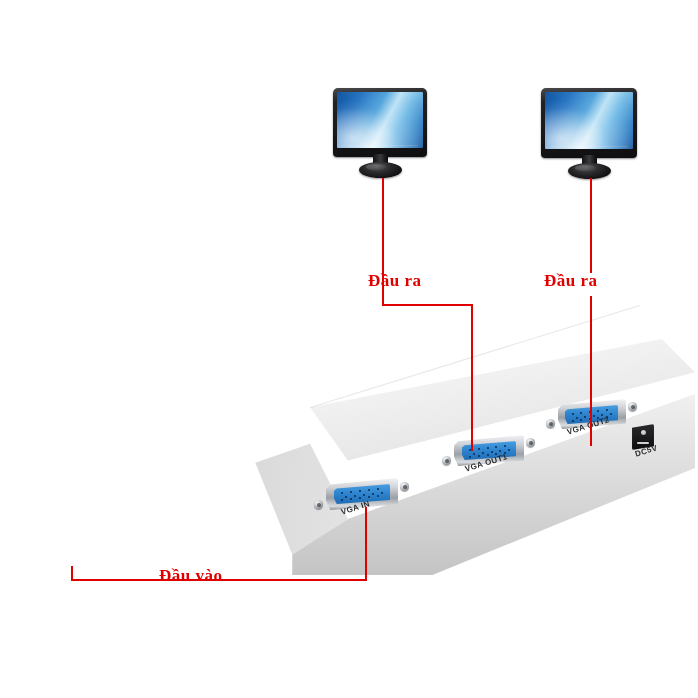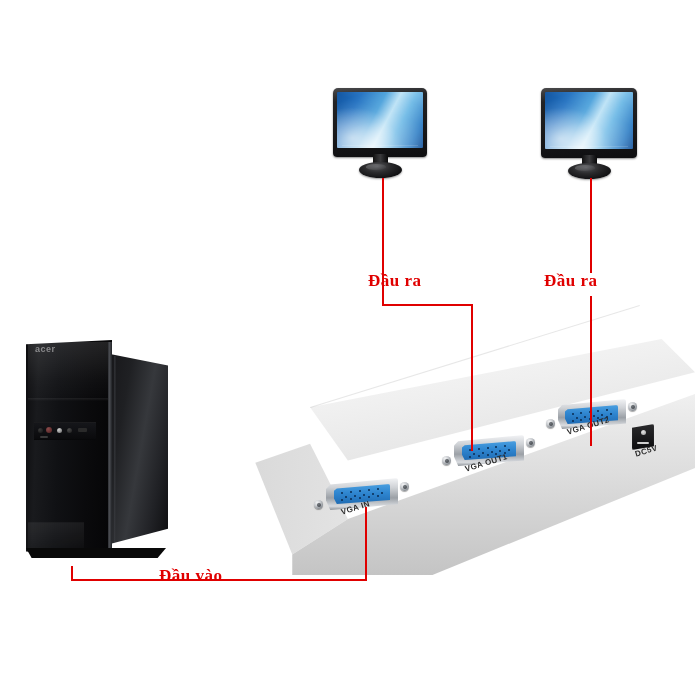--- a/index.html
+++ b/index.html
@@ -256,50 +256,20 @@
   <div class="monitor" style="left:541px; top:88px; width:96px; height:92px;">
     <div class="mon-bezel" style="width:96px; height:70px;">
       <div class="mon-screen">
         <div class="mon-chinline"></div>
       </div>
     </div>
     <div class="mon-neck" style="left:41px; top:67px; width:15px; height:12px;"></div>
     <div class="mon-base" style="left:27px; top:75px; width:43px; height:16px;"></div>
   </div>
 
-  <div class="tower" style="left:22px; top:340px; width:146px; height:222px;">
-
-    <div class="tower-side" style="left:88px; top:14px; width:58px; height:190px;
-                clip-path: polygon(0 0, 100% 6%, 100% 92%, 0 100%);"></div>
-
-    <div class="tower-front" style="left:4px; top:0px; width:86px; height:218px;
-                clip-path: polygon(0 2%, 100% 0, 100% 100%, 0 97%);"></div>
-
-    <div class="tower-gloss" style="left:6px; top:2px; width:80px; height:96px;"></div>
-
-    <div class="tower-seam" style="left:86px; top:2px; width:4px; height:212px;"></div>
-    <div class="tower-seam" style="left:92px; top:16px; width:2px; height:186px; opacity:.5;"></div>
-
-    <div class="tower-logo" style="left:13px; top:4px;">acer</div>
-
-    <div class="tower-panel" style="left:12px; top:82px; width:62px; height:16px;"></div>
-    <div class="tower-dot" style="left:24px; top:87px; width:6px; height:6px; background:radial-gradient(circle at 35% 30%,#8d4b4b,#4a1f1f);"></div>
-    <div class="tower-dot" style="left:35px; top:88px; width:5px; height:5px; background:radial-gradient(circle at 35% 30%,#cfcfcf,#6a6a6a);"></div>
-    <div class="tower-dot" style="left:45px; top:88px; width:5px; height:5px; background:radial-gradient(circle at 35% 30%,#4a4a4a,#1c1c1c);"></div>
-    <div class="tower-dot" style="left:56px; top:88px; width:9px; height:4px; border-radius:1px; background:#2a2a2a;"></div>
-    <div class="tower-dot" style="left:16px; top:88px; width:5px; height:5px; background:radial-gradient(circle at 35% 30%,#3a3a3a,#141414);"></div>
-    <div class="tower-dot" style="left:18px; top:96px; width:8px; height:2px; border-radius:1px; background:#3a3a3a;"></div>
-
-    <div class="tower-bay" style="left:6px; top:58px; width:80px; height:2px;"></div>
-
-    <div class="tower-bay" style="left:6px; top:182px; width:56px; height:34px; background:linear-gradient(180deg,rgba(255,255,255,.07),rgba(255,255,255,0));"></div>
-
-    <div class="tower-foot" style="left:4px; top:208px; width:140px; height:10px;
-                clip-path: polygon(0 0, 100% 0, 94% 100%, 4% 100%);"></div>
-  </div>
 
   <div class="abs" style="left:250px; top:320px; width:445px; height:255px;">
 
     <div class="box-top" style="left:0px; top:0px; width:445px; height:180px;
                 clip-path: polygon(13.5% 48.5%, 92.5% 10.5%, 100% 29%, 22% 78%);"></div>
 
     <div class="box-left" style="left:0px; top:0px; width:445px; height:255px;
                 clip-path: polygon(1.2% 56%, 13.5% 48.5%, 22% 78%, 9.5% 92%);"></div>
 
     <div class="box-front" style="left:0px; top:0px; width:445px; height:255px;

